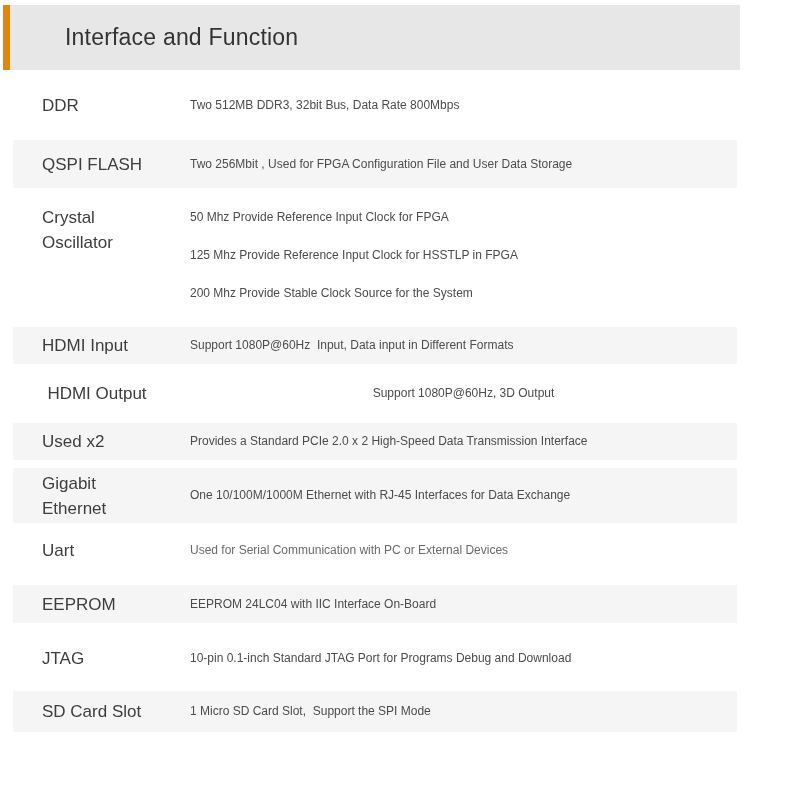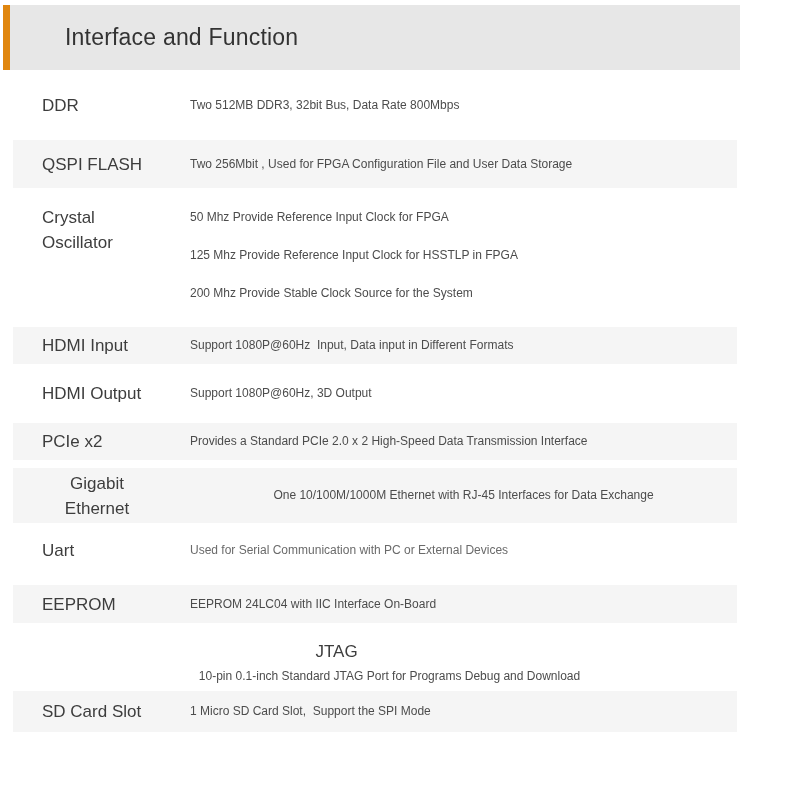--- a/index.html
+++ b/index.html
@@ -41,28 +41,28 @@
   .line{
     font-size:12px;line-height:25px;color:var(--value);
     white-space:pre-wrap;
   }
   .r1{margin-top:15px;height:40px;}
   .r2{margin-top:15px;height:48px;}
   .r3{margin-top:8px;height:124px;align-items:flex-start;padding-top:2px;}
   .r3 .line{line-height:38px;}
   .r3 .label{padding-top:7px;}
   .r4{margin-top:7px;height:37px;}
-  .r5{margin-top:10px;height:38px;}
+  .r5{margin-top:10px;height:38px;text-align:center;}
   .r6{margin-top:11px;height:37px;}
   .r7{margin-top:9px;height:37px;}
-  .r8{margin-top:8px;height:55px;text-align:center;}
+  .r8{margin-top:8px;height:55px;}
   .r9{margin-top:8px;height:38px;}
   .r9 .line{color:var(--muted);}
   .r10{margin-top:16px;height:38px;}
-  .r11{margin-top:16px;height:38px;flex-direction:column;}
+  .r11{margin-top:16px;height:38px;}
   .r12{margin-top:14px;height:41px;}
 </style>
 </head>
 <body>
 
 <div class="header">
   <div class="title">Interface and Function</div>
 </div>
 
 <div class="rows">
@@ -98,21 +98,21 @@
   </div>
 
   <div class="row r5">
     <div class="label">HDMI Output</div>
     <div class="value">
       <div class="line">Support 1080P@60Hz, 3D Output</div>
     </div>
   </div>
 
   <div class="row r6 shaded">
-    <div class="label">PCIe x2</div>
+    <div class="label">Used x2</div>
     <div class="value">
       <div class="line">Provides a Standard PCIe 2.0 x 2 High-Speed Data Transmission Interface</div>
     </div>
   </div>
 
 
   <div class="row r8 shaded">
     <div class="label">Gigabit Ethernet</div>
     <div class="value">
       <div class="line">One 10/100M/1000M Ethernet with RJ-45 Interfaces for Data Exchange</div>

